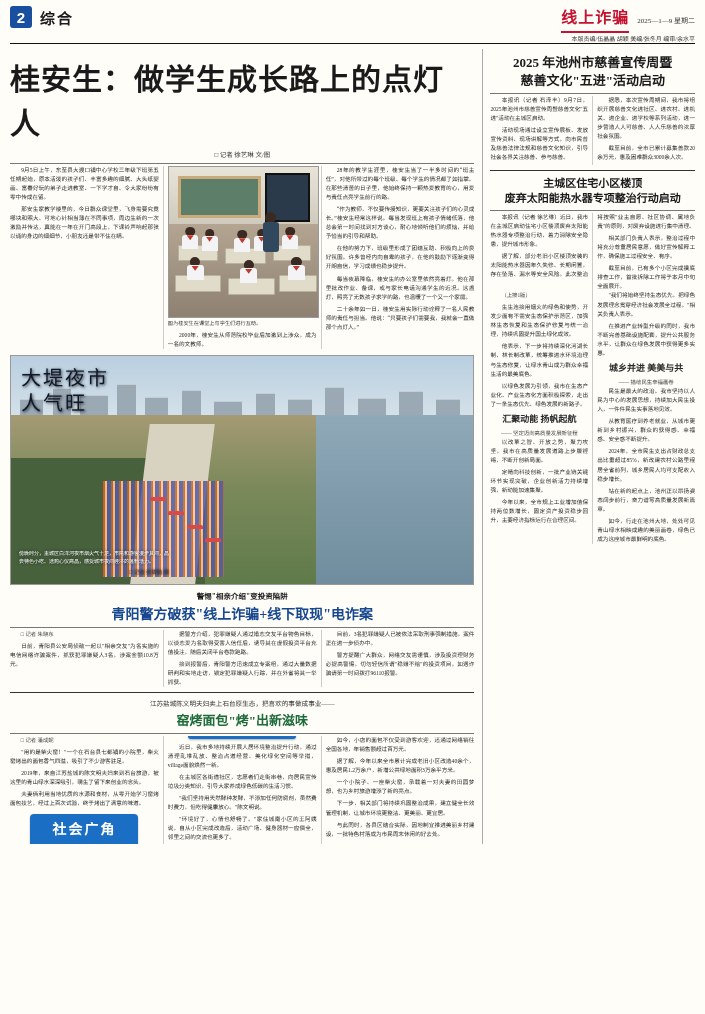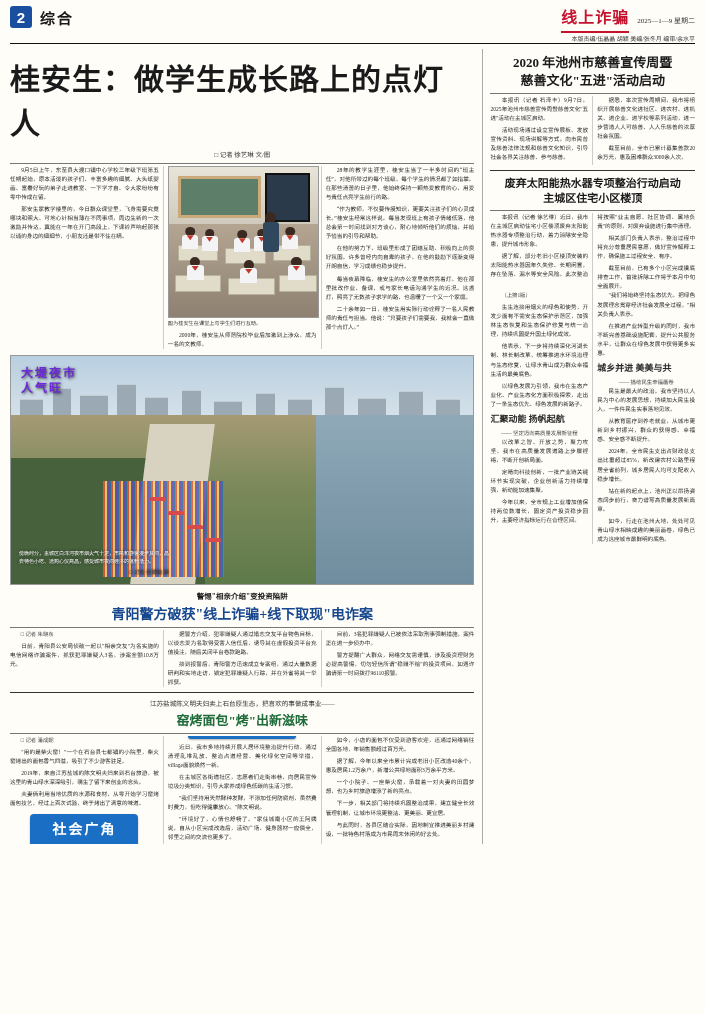--- a/index.html
+++ b/index.html
@@ -91,36 +91,36 @@
   .bldg{position:absolute;bottom:0;background:#9aa9b4;border-top:1px solid #c3cdd4;}
   .river{position:absolute;right:0;top:26%;width:34%;height:74%;background:linear-gradient(180deg,#8fa9b8,#6f8d9e);}
   .land{position:absolute;left:0;top:26%;width:70%;height:74%;background:linear-gradient(180deg,#a59a74,#7d8a5b 40%,#5f7a4a);}
   .greenA{position:absolute;left:0;top:45%;width:42%;height:55%;background:#46613c;}
   .pathway{position:absolute;left:28%;top:30%;width:14%;height:70%;background:#d8d2c0;transform:skewX(-7deg);}
   .crowd{position:absolute;left:20%;top:55%;width:26%;height:42%;background:
      repeating-linear-gradient(90deg,#e05a2b 0 2px,#ffd27f 2px 4px,#6b4bb0 4px 6px,#2d6fa8 6px 8px);
      opacity:.85;}
   .tent{position:absolute;background:#d8494a;height:4px;width:16px;border-radius:2px 2px 0 0;}
   .feat-title{
-    position:absolute;left:10px;top:10px;color:#6d28d9;font-size:12px;font-weight:bold;
+    position:absolute;left:10px;top:10px;color:#0f172a;font-size:20px;font-weight:normal;
     line-height:1.25;text-shadow:1px 1px 3px rgba(0,0,0,.75);letter-spacing:2px;
   }
   .feat-cap{position:absolute;left:8px;bottom:8px;width:150px;color:#fff;font-size:5px;line-height:1.55;text-shadow:0 0 3px rgba(0,0,0,.9);}
   .warn{font-size:7.5px;font-weight:bold;text-align:center;margin:5px 0 2px;}
   .title-blue{font-size:14px;font-weight:bold;text-align:center;color:#17478f;margin:2px 0 4px;}
   .title-green{font-size:13px;font-weight:bold;text-align:center;color:#1f6b3a;margin:2px 0 4px;}
 
   .sh-badge{
     margin:6px auto 4px;width:108px;height:32px;background:#1a6fc4;border-radius:4px;
     display:flex;align-items:center;justify-content:center;color:#fff;font-size:14px;
     font-weight:bold;letter-spacing:2px;box-shadow:0 1px 2px rgba(0,0,0,.3);
   }
   .hr-sep{border-top:1px solid #333;margin:5px 0;}
   .small-note{font-size:5.4px;color:#444;}
-  .rt-sub{font-size:9px;font-weight:bold;text-align:left;margin:3px 0;}
+  .rt-sub{font-size:9px;font-weight:bold;text-align:center;margin:3px 0;}
   .sign{font-size:5.4px;text-align:right;color:#444;margin-top:2px;}
 </style>
 </head>
 <body>
 
 <div class="page">
 
   <div class="masthead">
     <div class="mast-left">
       <div class="page-num">2</div>
@@ -287,36 +287,36 @@
         <p>据了解，今年以来全市累计完成老旧小区改造40余个，惠及居民1.2万余户，新增公共绿地面积3万余平方米。</p>
         <p>一个小院子、一座柴火窑，承载着一对夫妻的田园梦想，也为乡村旅游增添了新的亮点。</p>
         <p>下一步，相关部门将持续巩固整治成果，建立健全长效管理机制，让城市环境更整洁、更美丽、更宜居。</p>
         <p>与此同时，各县区结合实际，因地制宜推进美丽乡村建设，一批特色村落成为市民周末休闲的好去处。</p>
       </div>
     </div>
 
     <div class="col-right">
 
       <div class="sub-head">
-        <div>2020 年池州市慈善宣传周暨</div>
+        <div>2025 年池州市慈善宣传周暨</div>
         <div>慈善文化"五进"活动启动</div>
       </div>
       <div class="rule-thin"></div>
       <div class="cols2">
         <p>本报讯（记者 石泽丰）9月7日，2025年池州市慈善宣传周暨慈善文化"五进"活动在主城区启动。</p>
         <p>活动现场通过设立宣传展板、发放宣传资料、现场讲解等方式，向市民普及慈善法律法规和慈善文化知识，引导社会各界关注慈善、参与慈善。</p>
         <p>据悉，本次宣传周期间，我市将组织开展慈善文化进社区、进农村、进机关、进企业、进学校等系列活动，进一步营造人人可慈善、人人乐慈善的浓厚社会氛围。</p>
         <p>截至目前，全市已累计募集善款20余万元，惠及困难群众3000余人次。</p>
       </div>
 
       <div class="hr-sep"></div>
 
       <div class="sub-head sm">
+        <div>主城区住宅小区楼顶</div>
         <div>废弃太阳能热水器专项整治行动启动</div>
-        <div>主城区住宅小区楼顶</div>
       </div>
       <div class="rule-thin"></div>
       <div class="cols2">
         <p>本报讯（记者 徐艺琳）近日，我市在主城区启动住宅小区楼顶废弃太阳能热水器专项整治行动，着力消除安全隐患，提升城市形象。</p>
         <p>据了解，部分老旧小区楼顶安装的太阳能热水器因年久失修、长期闲置，存在坠落、漏水等安全风险。此次整治将按照"业主自愿、社区协调、属地负责"的原则，对废弃设施进行集中清理。</p>
         <p>相关部门负责人表示，整治过程中将充分尊重居民意愿，做好宣传解释工作，确保施工过程安全、有序。</p>
         <p>截至目前，已有多个小区完成摸底排查工作，首批拆除工作将于本月中旬全面展开。</p>
       </div>
 
 

